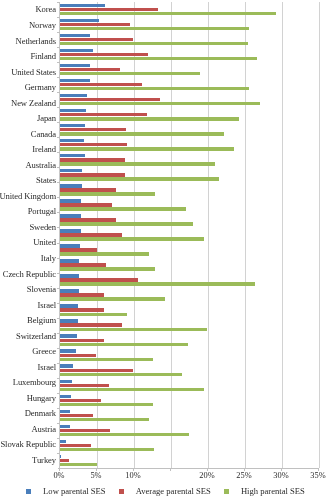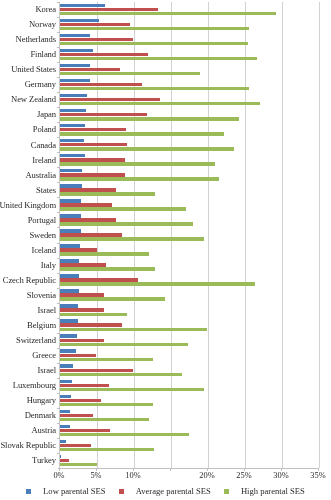--- a/index.html
+++ b/index.html
@@ -170,29 +170,28 @@
 
     <div id="cat-axis">
         <div class="cat-label">Korea</div>
         <div class="cat-label">Norway</div>
         <div class="cat-label">Netherlands</div>
         <div class="cat-label">Finland</div>
         <div class="cat-label">United States</div>
         <div class="cat-label">Germany</div>
         <div class="cat-label">New Zealand</div>
         <div class="cat-label">Japan</div>
-        <div class="cat-label">Poland</div>
         <div class="cat-label">Canada</div>
         <div class="cat-label">Ireland</div>
         <div class="cat-label">Australia</div>
         <div class="cat-label">States</div>
         <div class="cat-label">United Kingdom</div>
         <div class="cat-label">Portugal</div>
         <div class="cat-label">Sweden</div>
-        <div class="cat-label">Iceland</div>
+        <div class="cat-label">United</div>
         <div class="cat-label">Italy</div>
         <div class="cat-label">Czech Republic</div>
         <div class="cat-label">Slovenia</div>
         <div class="cat-label">Israel</div>
         <div class="cat-label">Belgium</div>
         <div class="cat-label">Switzerland</div>
         <div class="cat-label">Greece</div>
         <div class="cat-label">Israel</div>
         <div class="cat-label">Luxembourg</div>
         <div class="cat-label">Hungary</div>

